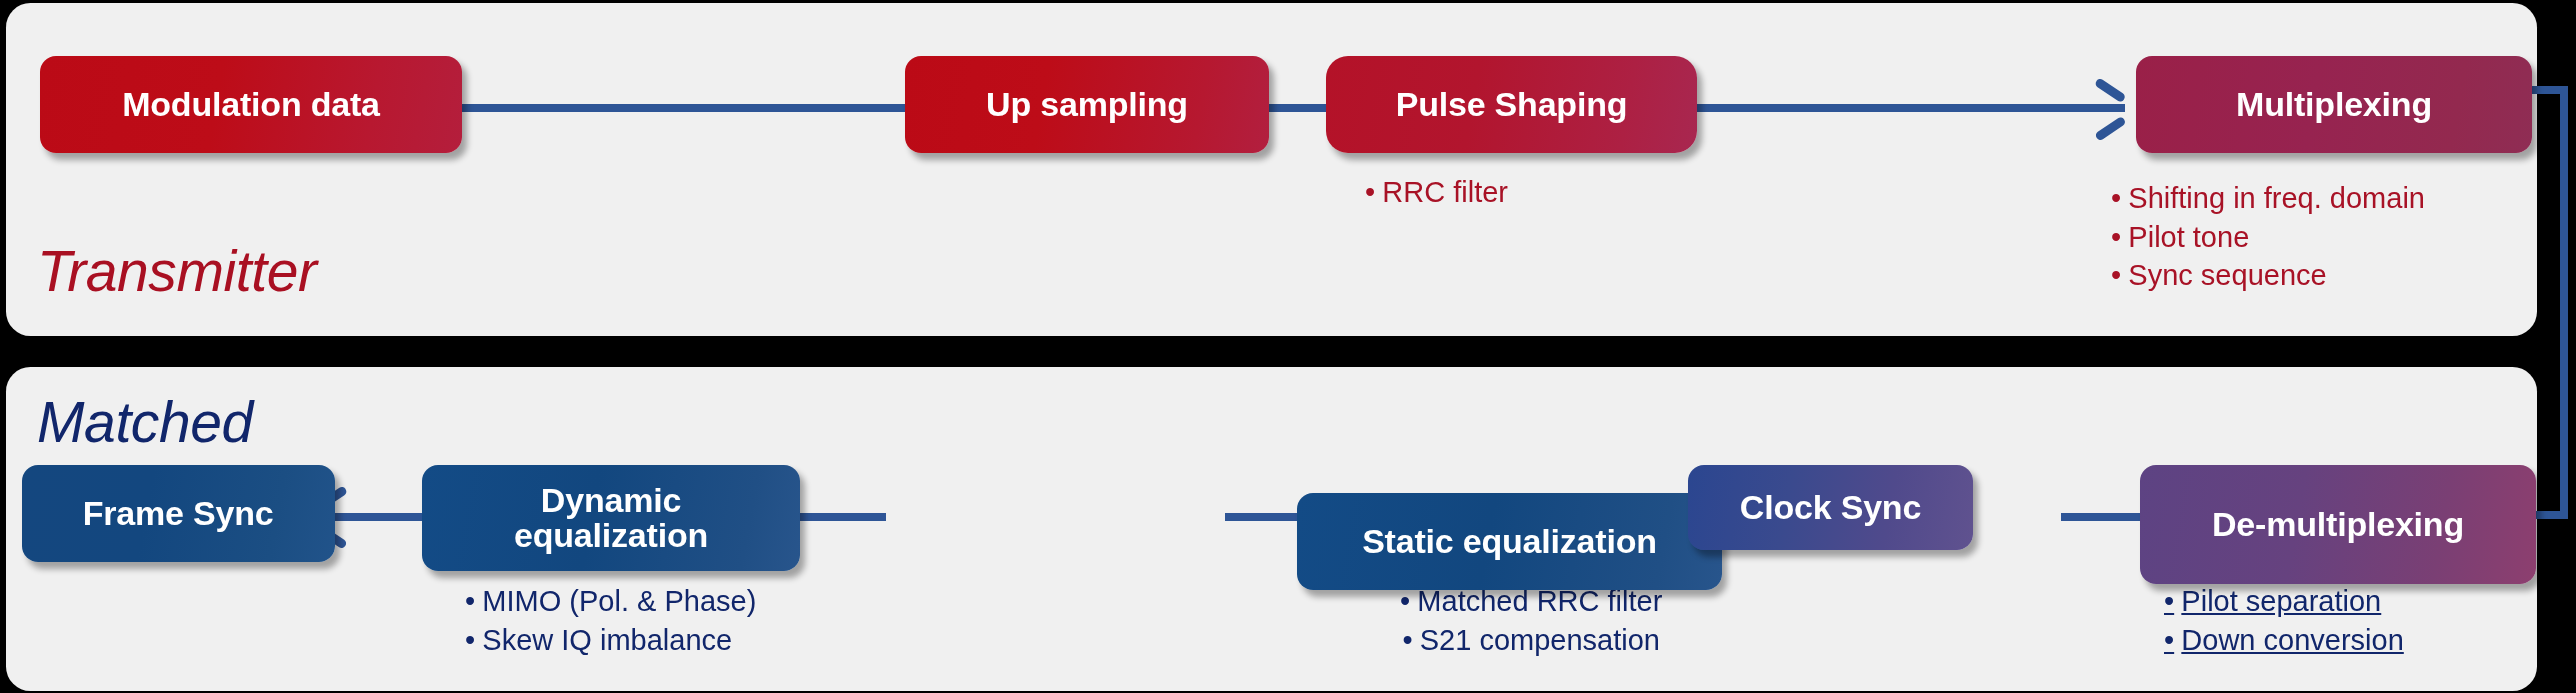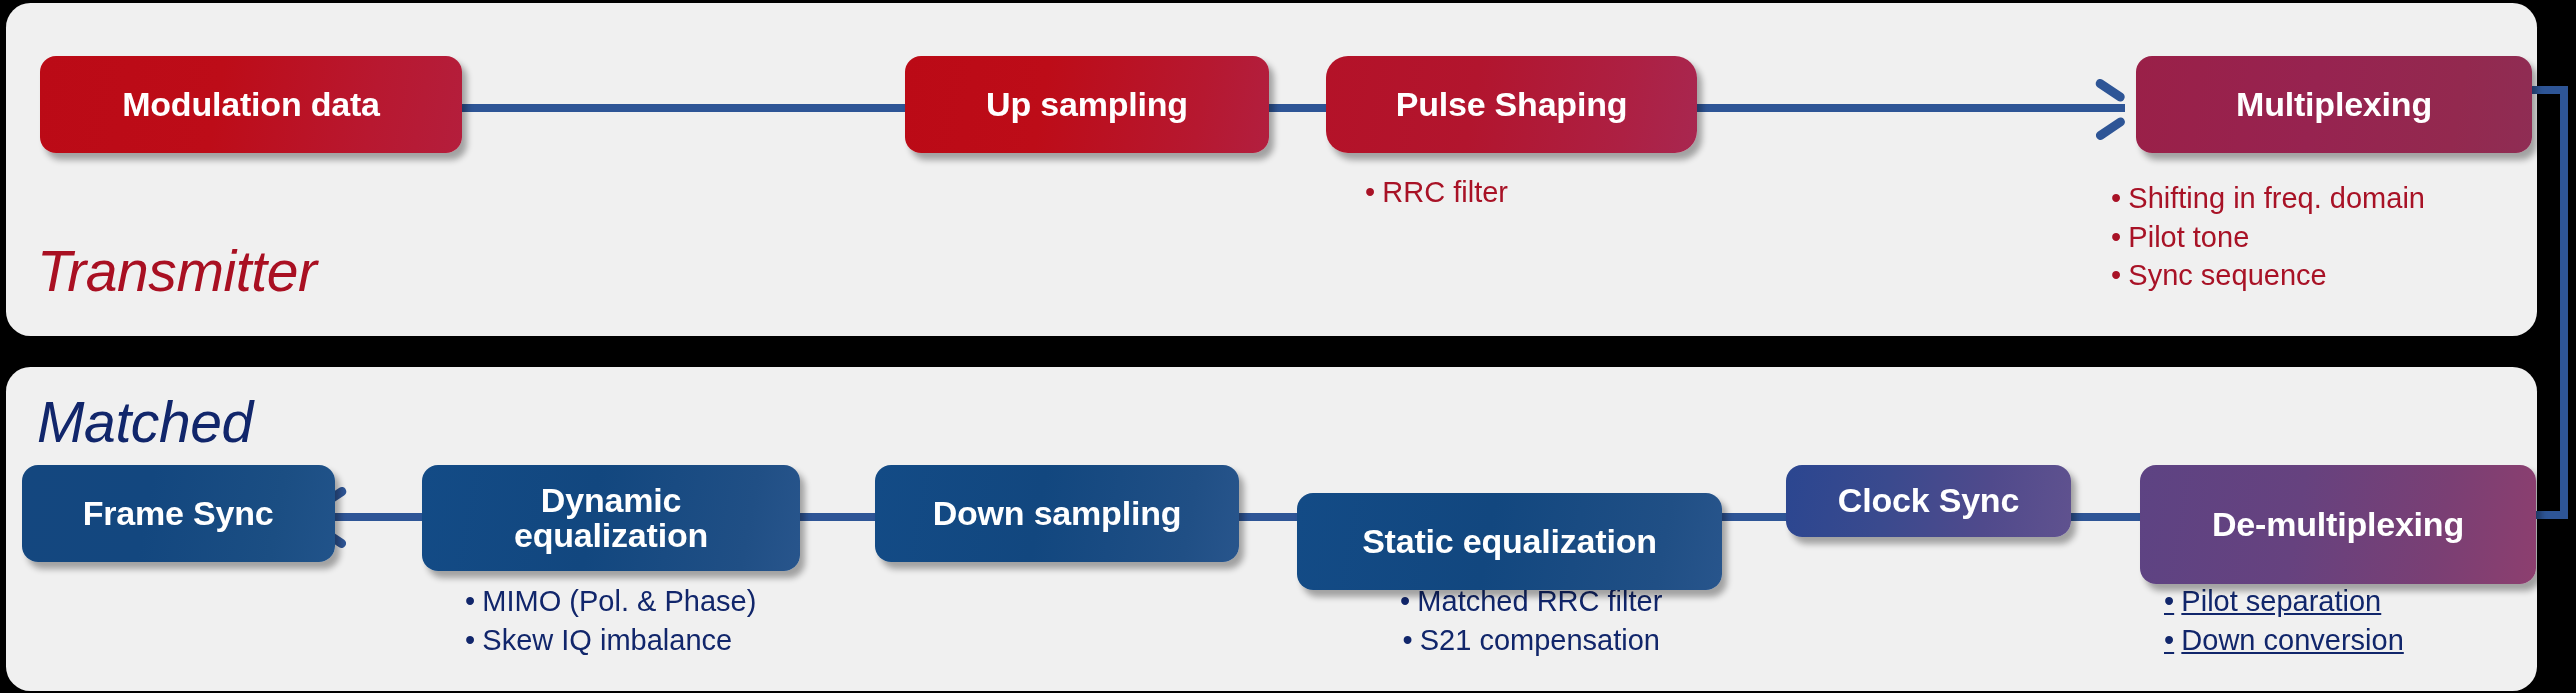--- a/index.html
+++ b/index.html
@@ -207,29 +207,26 @@
     <span>Frame Sync</span>
   </div>
 
   <div class="block fill-blue2" style="left:422px; top:465px; width:378px; height:106px;">
     <span>
       <span>Dynamic</span><br>
       <span>equalization</span>
     </span>
   </div>
 
-  <div class="block fill-blue2" style="left:875px; top:465px; width:364px; height:97px;">
-    <span>Down sampling</span>
-  </div>
 
   <div class="block fill-blue2" style="left:1297px; top:465px; width:425px; height:97px;margin-top:28px;">
     <span>Static equalization</span>
   </div>
 
-  <div class="block fill-bluepurp" style="left:1786px; top:465px; width:285px; height:72px;">
+  <div class="block fill-bluepurp" style="left:1688px; top:465px; width:285px; height:85px;">
     <span>Clock Sync</span>
   </div>
 
   <div class="block fill-purple" style="left:2140px; top:465px; width:396px; height:119px;">
     <span>De-multiplexing</span>
   </div>
 
   <div class="notes notes-blue" style="left:465px; top:582px;">
     <span class="note-line">
       <span class="bullet">•</span><span>MIMO (Pol. &amp; Phase)</span>

